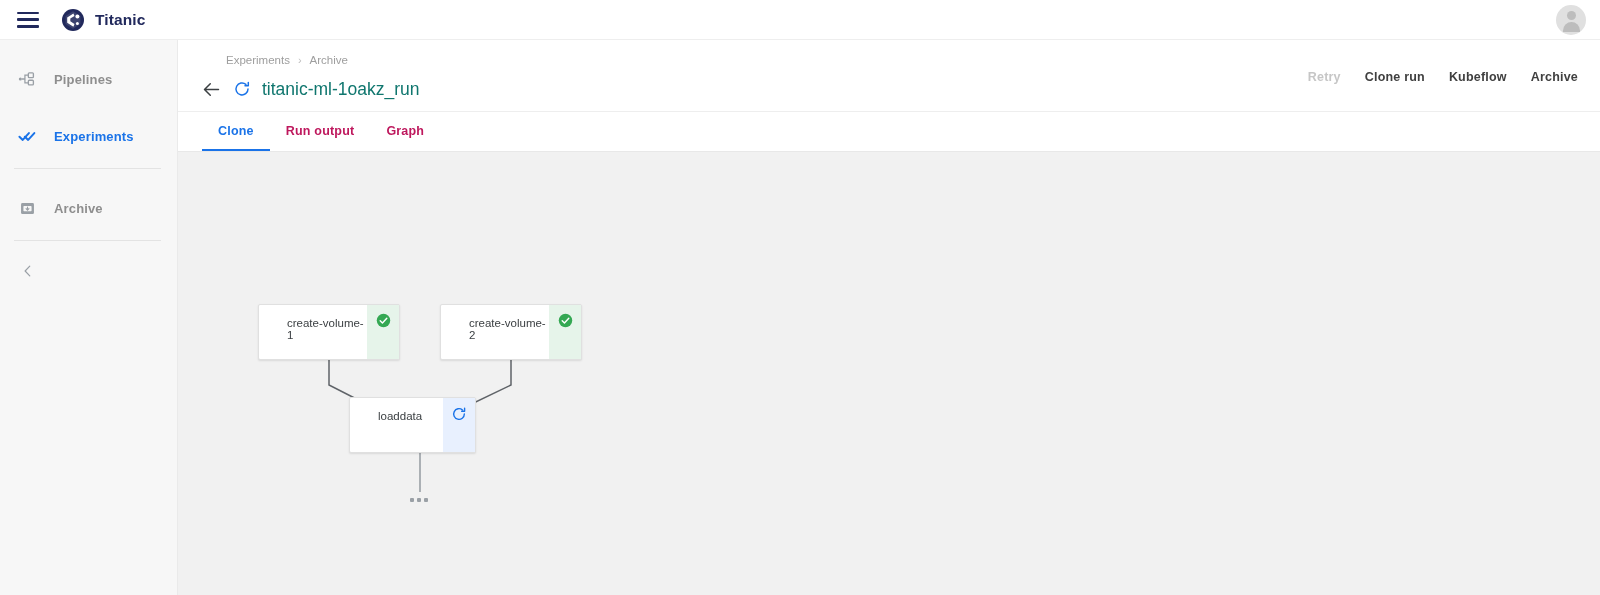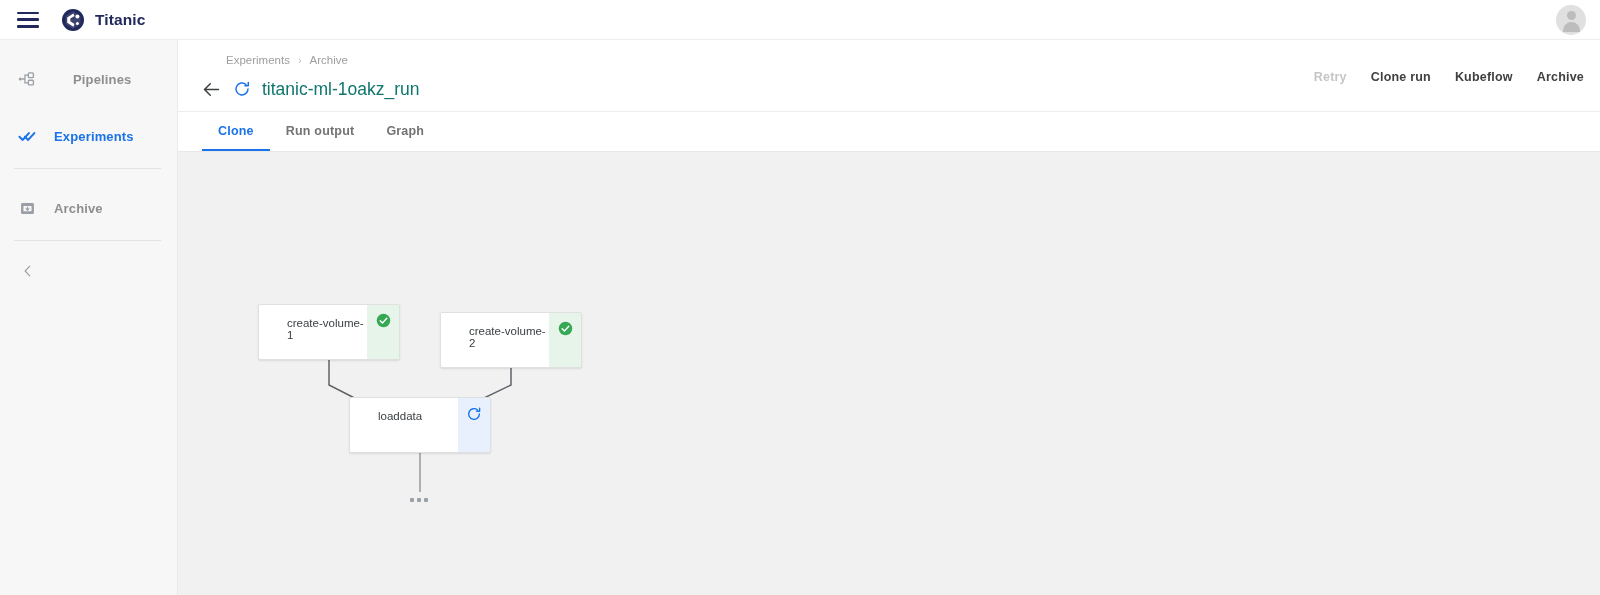--- a/index.html
+++ b/index.html
@@ -41,21 +41,21 @@
 
   
   .sidebar {
     position: absolute; left: 0; top: 40px; width: 178px; height: 555px;
     background: #f7f7f7; border-right: 1px solid #eaeaea;
   }
   .nav-item {
     display: flex; align-items: center; height: 36px; padding-left: 16px;
     cursor: pointer; margin-top: 21px;
   }
-  .nav-item:first-child { margin-top: 21px; gap: 19px; }
+  .nav-item:first-child { margin-top: 21px; }
   .nav-ico { width: 22px; height: 22px; display: flex; align-items: center; justify-content: center; flex: none; }
   .nav-label { margin-left: 16px; font-size: 13px; font-weight: 700; color: #8e8e8e; letter-spacing: .15px; }
   .nav-item.active .nav-label { color: #1a73e8; }
   .nav-sep { height: 1px; background: #e3e3e3; margin: 14px 16px 0 14px; }
   .collapse-btn {
     margin: 18px 0 0 14px; width: 28px; height: 28px;
     display: flex; align-items: center; justify-content: center; cursor: pointer;
   }
 
   
@@ -64,32 +64,32 @@
   .breadcrumb {
     position: absolute; left: 48px; top: 14px;
     display: flex; align-items: center; font-size: 11.5px; color: #9e9e9e;
   }
   .breadcrumb .crumb { cursor: pointer; }
   .breadcrumb .crumb-sep { margin: 0 8px; color: #bdbdbd; font-size: 11px; }
   .title-row { position: absolute; left: 20px; top: 36px; display: flex; align-items: center; }
   .back-arrow { width: 26px; height: 26px; display: flex; align-items: center; justify-content: center; cursor: pointer; }
   .run-status-ico { margin-left: 8px; width: 20px; height: 20px; display: flex; align-items: center; justify-content: center; }
   .run-title { margin-left: 10px; font-size: 17.5px; color: #0f766e; font-weight: 400; }
-  .header-actions { position: absolute; right: 4px; top: 24px; display: flex; align-items: center; }
+  .header-actions { position: absolute; right: 10px; top: 24px; display: flex; align-items: center; }
   .action-btn {
     font-size: 12.5px; font-weight: 700; color: #404040;
     padding: 6px 12px; cursor: pointer; letter-spacing: .2px; white-space: nowrap;
   }
   .action-btn.disabled { color: #c6c6c6; cursor: default; }
 
   
   .tabs { position: relative; height: 40px; border-bottom: 1px solid #e8e8e8; display: flex; align-items: stretch; padding-left: 24px; }
   .tab {
     display: flex; align-items: center; padding: 0 16px;
-    font-size: 12.5px; font-weight: 700; color: #737373; letter-spacing: .2px;
+    font-size: 12.5px; font-weight: 700; color: #be185d; letter-spacing: .2px;
     cursor: pointer; border-bottom: 2.5px solid transparent;
   }
   .tab.active { color: #1a73e8; border-bottom-color: #1a73e8; }
 
   
   .canvas { position: relative; width: 1422px; height: 474px; background: #f1f1f1; overflow: hidden; }
   .edges { position: absolute; left: 0; top: 0; width: 1422px; height: 474px; }
 
   .node {
     position: absolute; background: #ffffff;
@@ -245,35 +245,35 @@
         <div class="node-status succeeded">
           <span>
             <svg viewBox="0 0 20 20" width="15" height="15">
               <circle cx="10" cy="10" r="9" fill="#34a853"></circle>
               <path d="M5.6 10.3 8.6 13.2 14.4 7" fill="none" stroke="#ffffff" stroke-width="1.9" stroke-linecap="round" stroke-linejoin="round"></path>
             </svg>
           </span>
         </div>
       </div>
 
-      <div class="node" style="left:262px; top:152px; width:142px; height:56px;margin-top:8px;">
+      <div class="node" style="left:262px; top:152px; width:142px; height:56px;">
         <div class="node-body">
           <div class="node-label">create-volume-2</div>
         </div>
         <div class="node-status succeeded">
           <span>
             <svg viewBox="0 0 20 20" width="15" height="15">
               <circle cx="10" cy="10" r="9" fill="#34a853"></circle>
               <path d="M5.6 10.3 8.6 13.2 14.4 7" fill="none" stroke="#ffffff" stroke-width="1.9" stroke-linecap="round" stroke-linejoin="round"></path>
             </svg>
           </span>
         </div>
       </div>
 
-      <div class="node" style="left:171px; top:245px; width:142px; height:56px;">
+      <div class="node" style="left:171px; top:245px; width:127px; height:56px;">
         <div class="node-body">
           <div class="node-label">loaddata</div>
         </div>
         <div class="node-status running">
           <span>
             <svg viewBox="0 0 24 24" width="16" height="16">
               <path d="M20 12a8 8 0 1 1-2.8-6.1" fill="none" stroke="#1a73e8" stroke-width="2.1" stroke-linecap="round"></path>
               <path d="M20.4 3.4v4.4h-4.4" fill="none" stroke="#1a73e8" stroke-width="2.1" stroke-linecap="round" stroke-linejoin="round"></path>
             </svg>
           </span>

